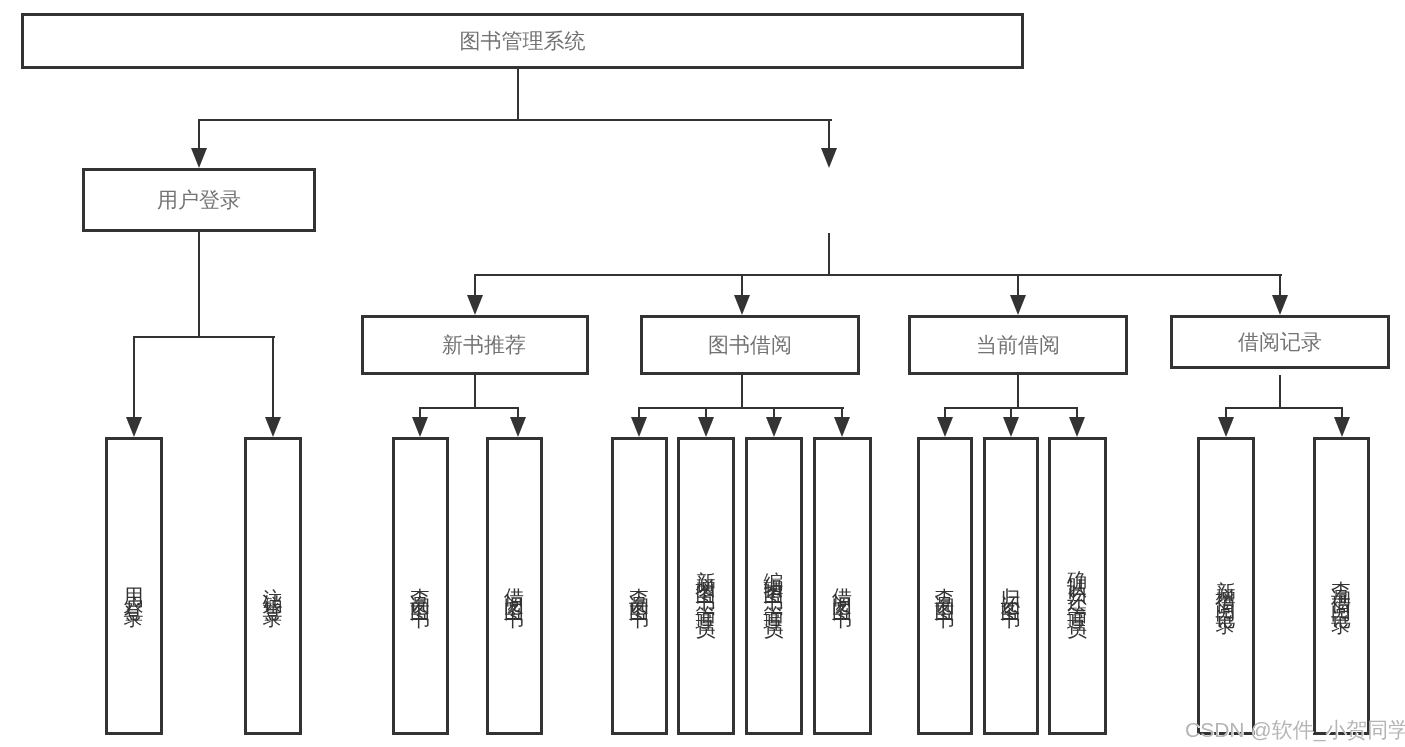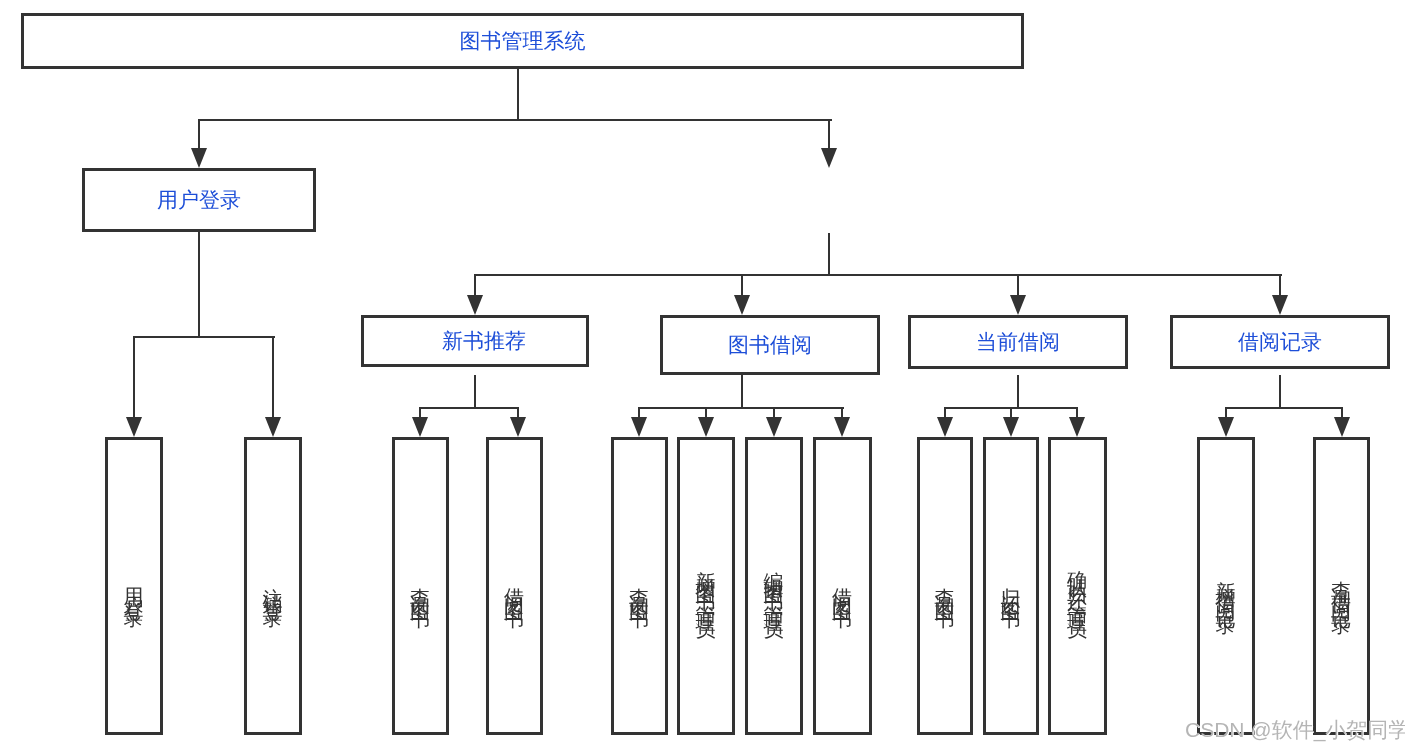--- a/index.html
+++ b/index.html
@@ -7,21 +7,21 @@
     position:relative;
     width:1405px;height:747px;
     background:#ffffff;
     font-family:"Liberation Sans",sans-serif;
     overflow:hidden;
   }
   .box{
     position:absolute;box-sizing:border-box;
     border:3px solid #333333;background:#ffffff;
     display:flex;align-items:center;justify-content:center;
-    font-size:21px;color:#1d4ed8;white-space:nowrap;
+    font-size:21px;color:#737373;white-space:nowrap;
     z-index:2;
   }
   .vbox{
     position:absolute;box-sizing:border-box;
     border:3px solid #333333;background:#ffffff;
     display:flex;align-items:center;justify-content:center;
     color:#333333;z-index:2;
   }
   .vbox > span{
     writing-mode:vertical-rl;
@@ -72,27 +72,27 @@
   <div class="hline" style="left:474px;top:274px;width:808px;"></div>
   <div class="vline" style="left:474px;top:274px;height:24px;"></div>
   <div class="arrow" style="left:467px;top:295px;"></div>
   <div class="vline" style="left:741px;top:274px;height:24px;"></div>
   <div class="arrow" style="left:734px;top:295px;"></div>
   <div class="vline" style="left:1017px;top:274px;height:24px;"></div>
   <div class="arrow" style="left:1010px;top:295px;"></div>
   <div class="vline" style="left:1279px;top:274px;height:24px;"></div>
   <div class="arrow" style="left:1272px;top:295px;"></div>
 
-  <div class="box" style="left:361px;top:315px;width:228px;height:52px;padding-left:18px;">
+  <div class="box" style="left:361px;top:315px;width:228px;height:60px;padding-left:18px;">
     <span>新书推荐</span>
   </div>
-  <div class="box" style="left:660px;top:315px;width:220px;height:60px;">
+  <div class="box" style="left:640px;top:315px;width:220px;height:60px;">
     <span>图书借阅</span>
   </div>
-  <div class="box" style="left:908px;top:315px;width:220px;height:54px;">
+  <div class="box" style="left:908px;top:315px;width:220px;height:60px;">
     <span>当前借阅</span>
   </div>
   <div class="box" style="left:1170px;top:315px;width:220px;height:54px;">
     <span>借阅记录</span>
   </div>
 
   <div class="vline" style="left:198px;top:232px;height:106px;"></div>
   <div class="hline" style="left:133px;top:336px;width:142px;"></div>
   <div class="vline" style="left:133px;top:336px;height:84px;"></div>
   <div class="arrow" style="left:126px;top:417px;"></div>

